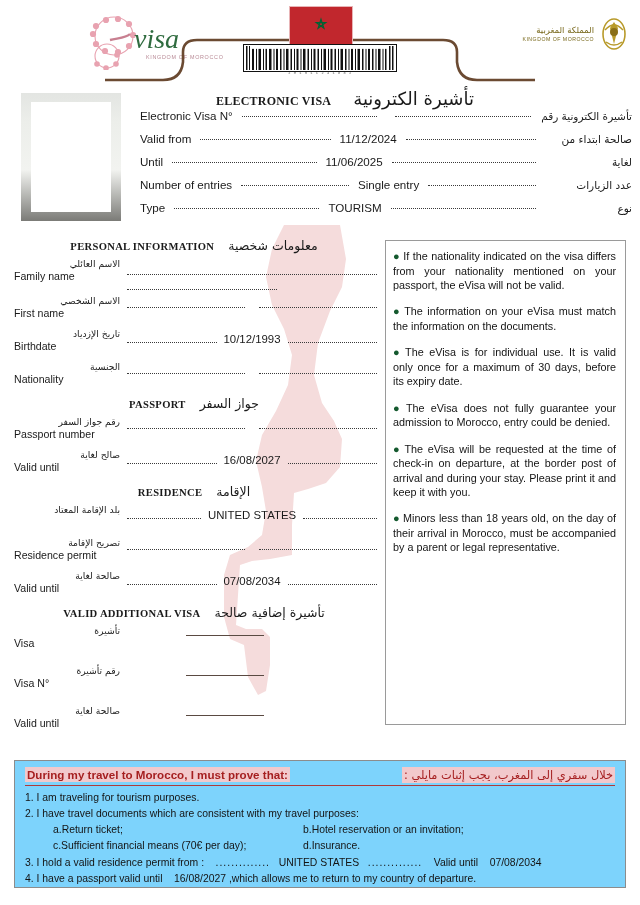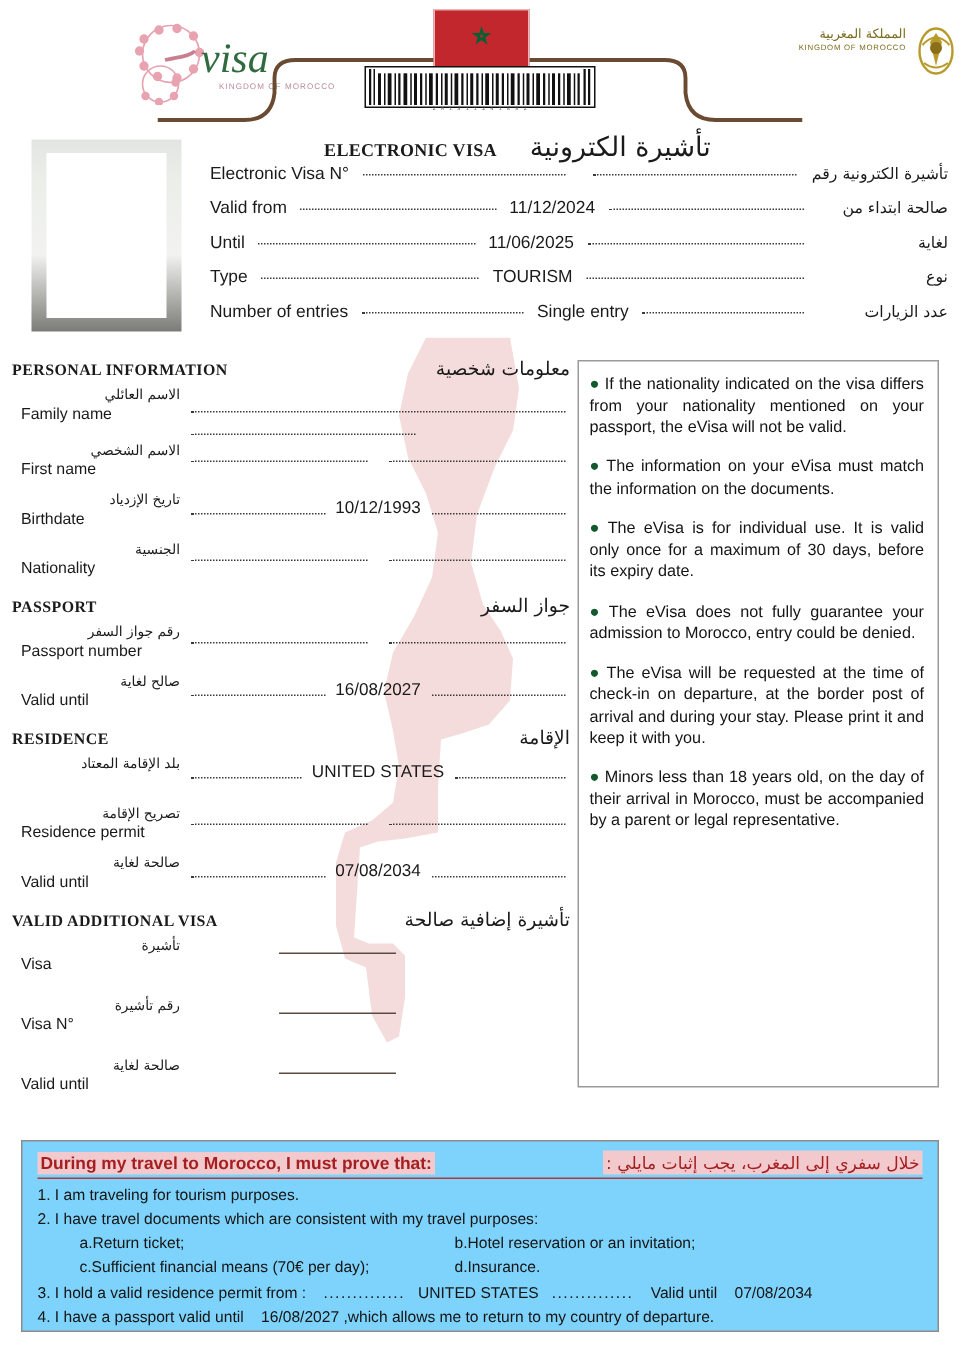--- a/index.html
+++ b/index.html
@@ -36,23 +36,24 @@
   }
   .logo-evisa {
     position: absolute;
     left: 72px;
     top: 14px;
     width: 165px;
     height: 56px;
   }
   .logo-kingdom {
     position: absolute;
-    right: 2px;
+    right: 12px;
     top: 18px;
     display: flex;
+    align-items: center;
     gap: 6px;
   }
   .kingdom-text {
     text-align: right;
     line-height: 1.25;
   }
   .kingdom-ar {
     font-size: 8.5px;
     color: #7a6a1e;
     direction: rtl;
@@ -185,21 +186,21 @@
     font-family: "DejaVu Sans", sans-serif;
     font-size: 10.5px;
     padding-left: 6px;
     min-width: 86px;
   }
 
   
   .sec-head {
     display: flex;
     align-items: baseline;
-    justify-content: space-between;
+    justify-content: center;
     gap: 14px;
     margin: 4px 0 6px 0;
   }
   .sec-head .en {
     font-family: "Liberation Serif", "DejaVu Serif", serif;
     font-weight: bold;
     font-size: 10.6px;
     letter-spacing: 0.3px;
   }
   .sec-head .ar {
@@ -523,32 +524,32 @@
     <span class="ar-label">صالحة ابتداء من</span>
   </div>
   <div class="drow">
     <span class="en-label">Until</span>
     <span class="dots"></span>
     <span class="val">11/06/2025</span>
     <span class="dots"></span>
     <span class="ar-label">لغاية</span>
   </div>
   <div class="drow">
+    <span class="en-label">Number of entries</span>
+    <span class="dots"></span>
+    <span class="val">Single entry</span>
+    <span class="dots"></span>
+    <span class="ar-label">عدد الزيارات</span>
+  </div>
+  <div class="drow">
     <span class="en-label">Type</span>
     <span class="dots"></span>
     <span class="val">TOURISM</span>
     <span class="dots"></span>
     <span class="ar-label">نوع</span>
-  </div>
-  <div class="drow">
-    <span class="en-label">Number of entries</span>
-    <span class="dots"></span>
-    <span class="val">Single entry</span>
-    <span class="dots"></span>
-    <span class="ar-label">عدد الزيارات</span>
   </div>
 </div>
 
 <div class="left-col">
 
   <div class="sec-head">
     <span class="en">PERSONAL INFORMATION</span>
     <span class="ar">معلومات شخصية</span>
   </div>
 

